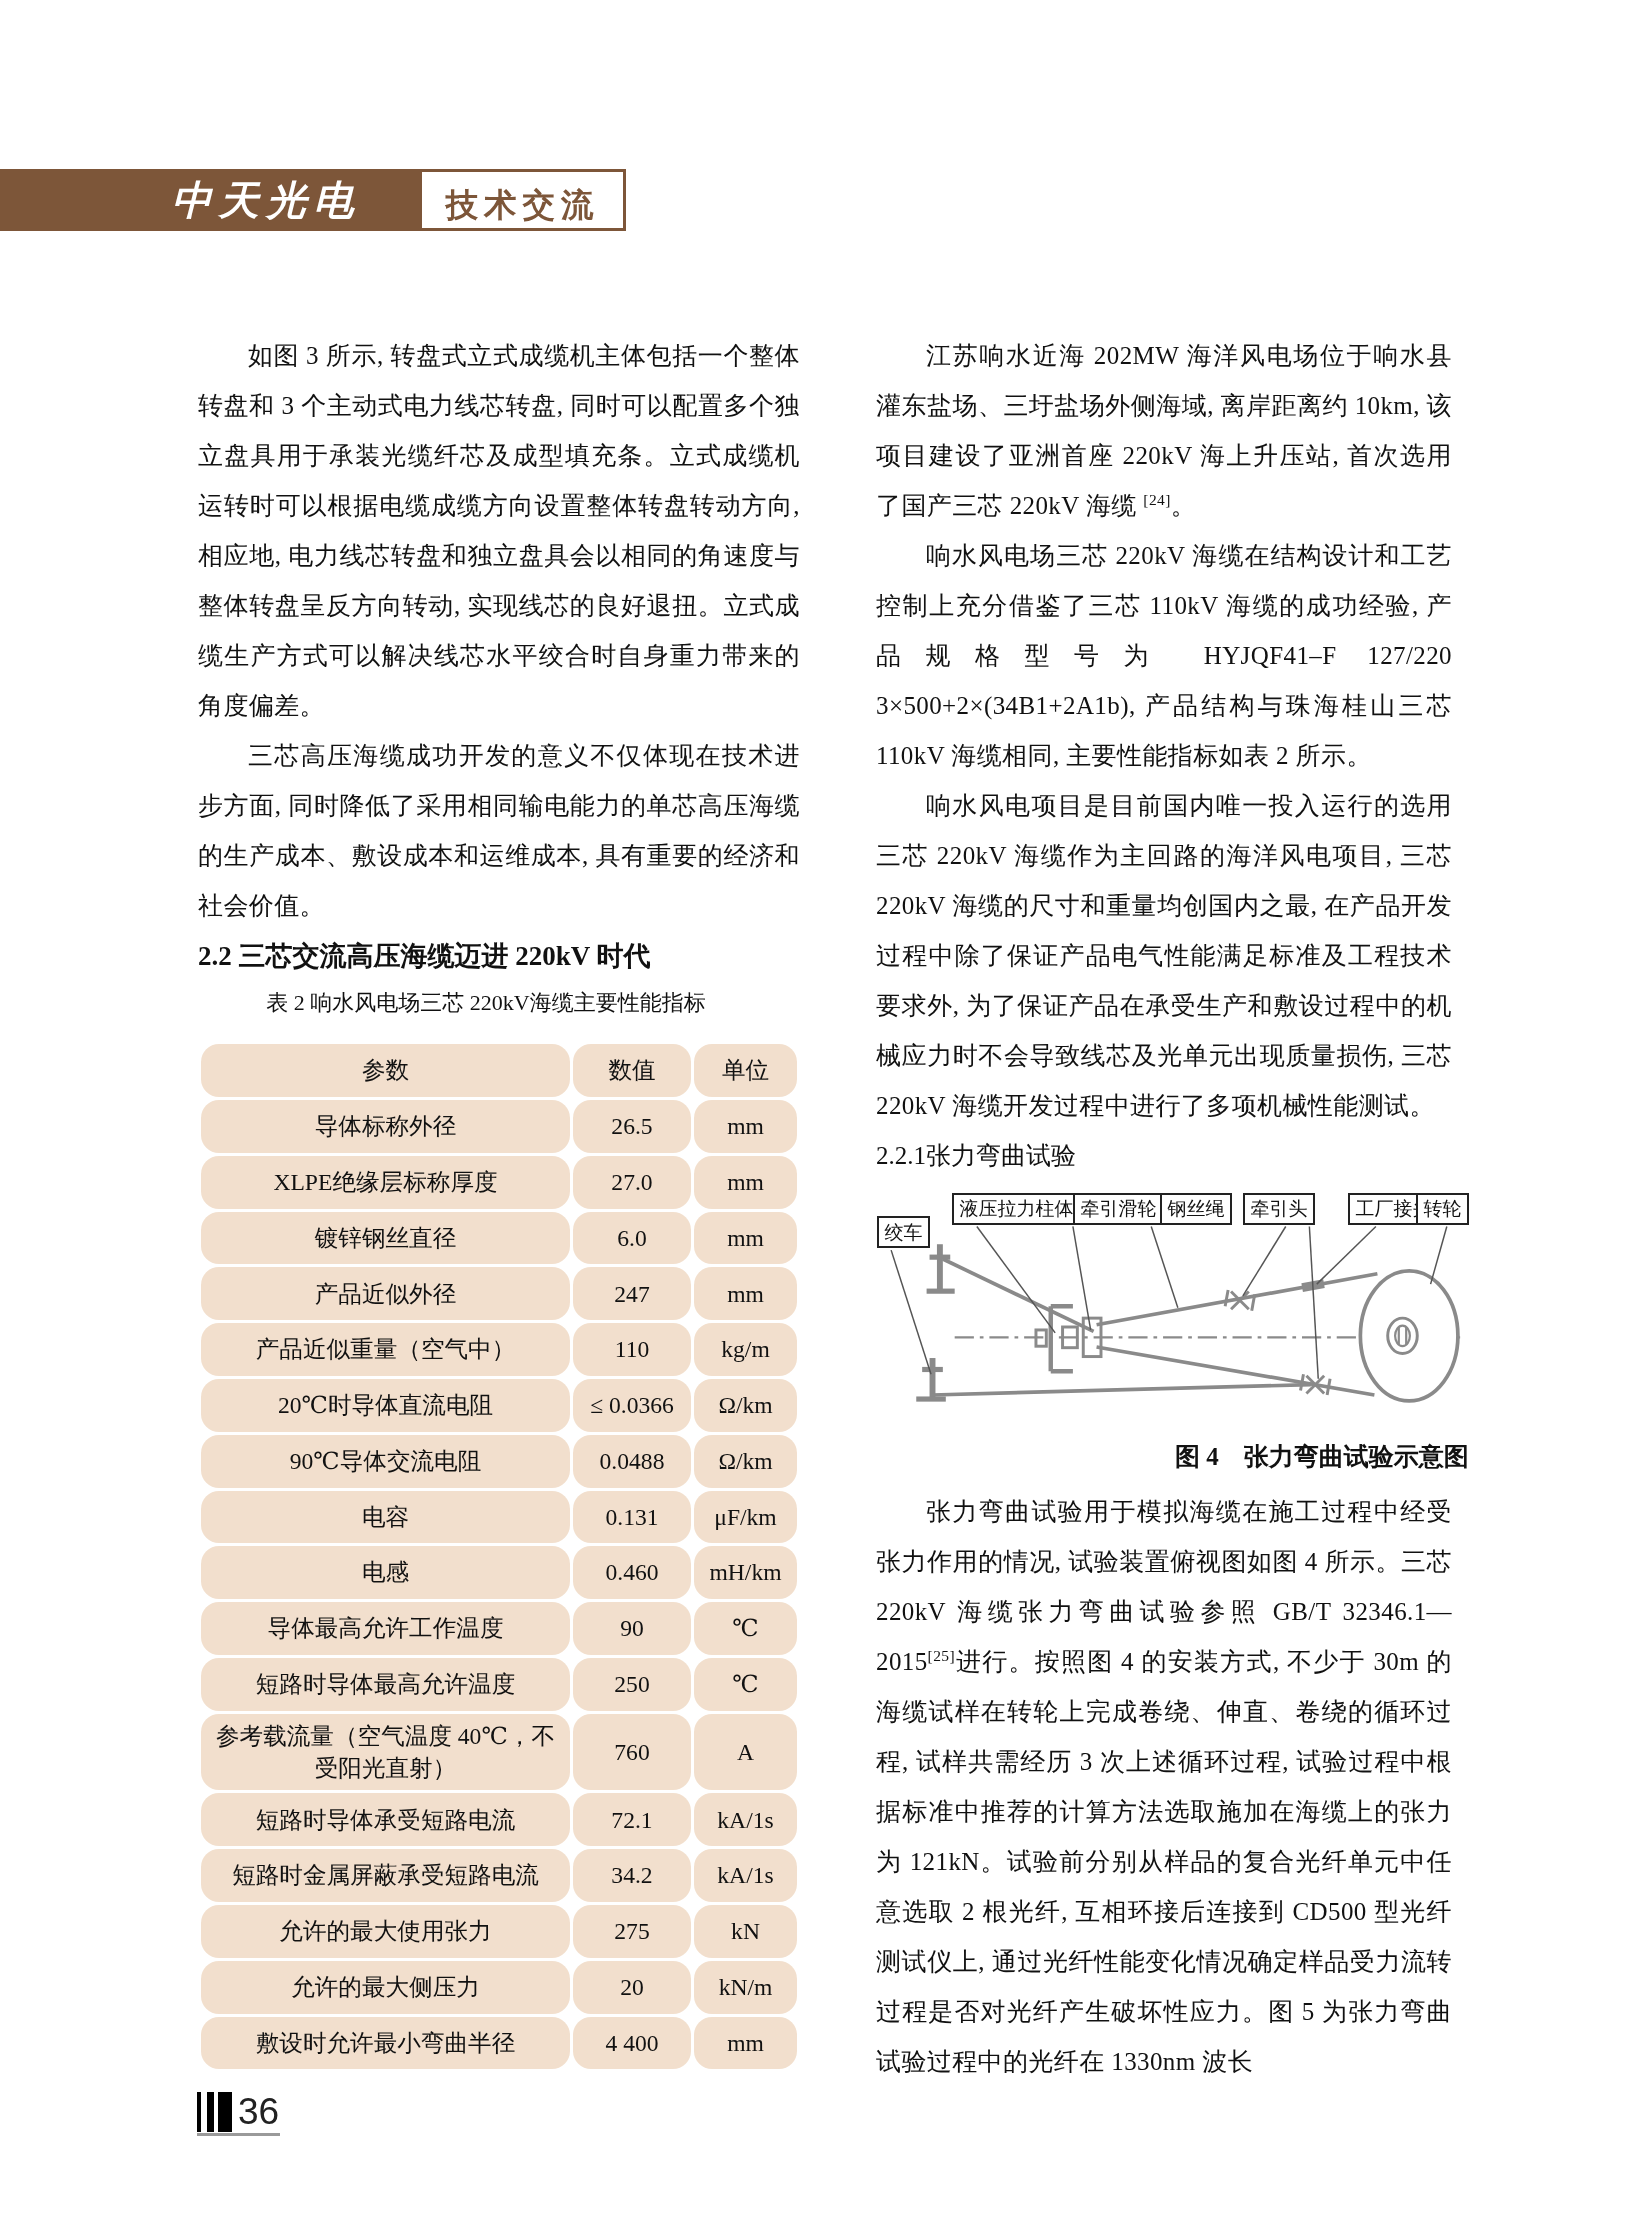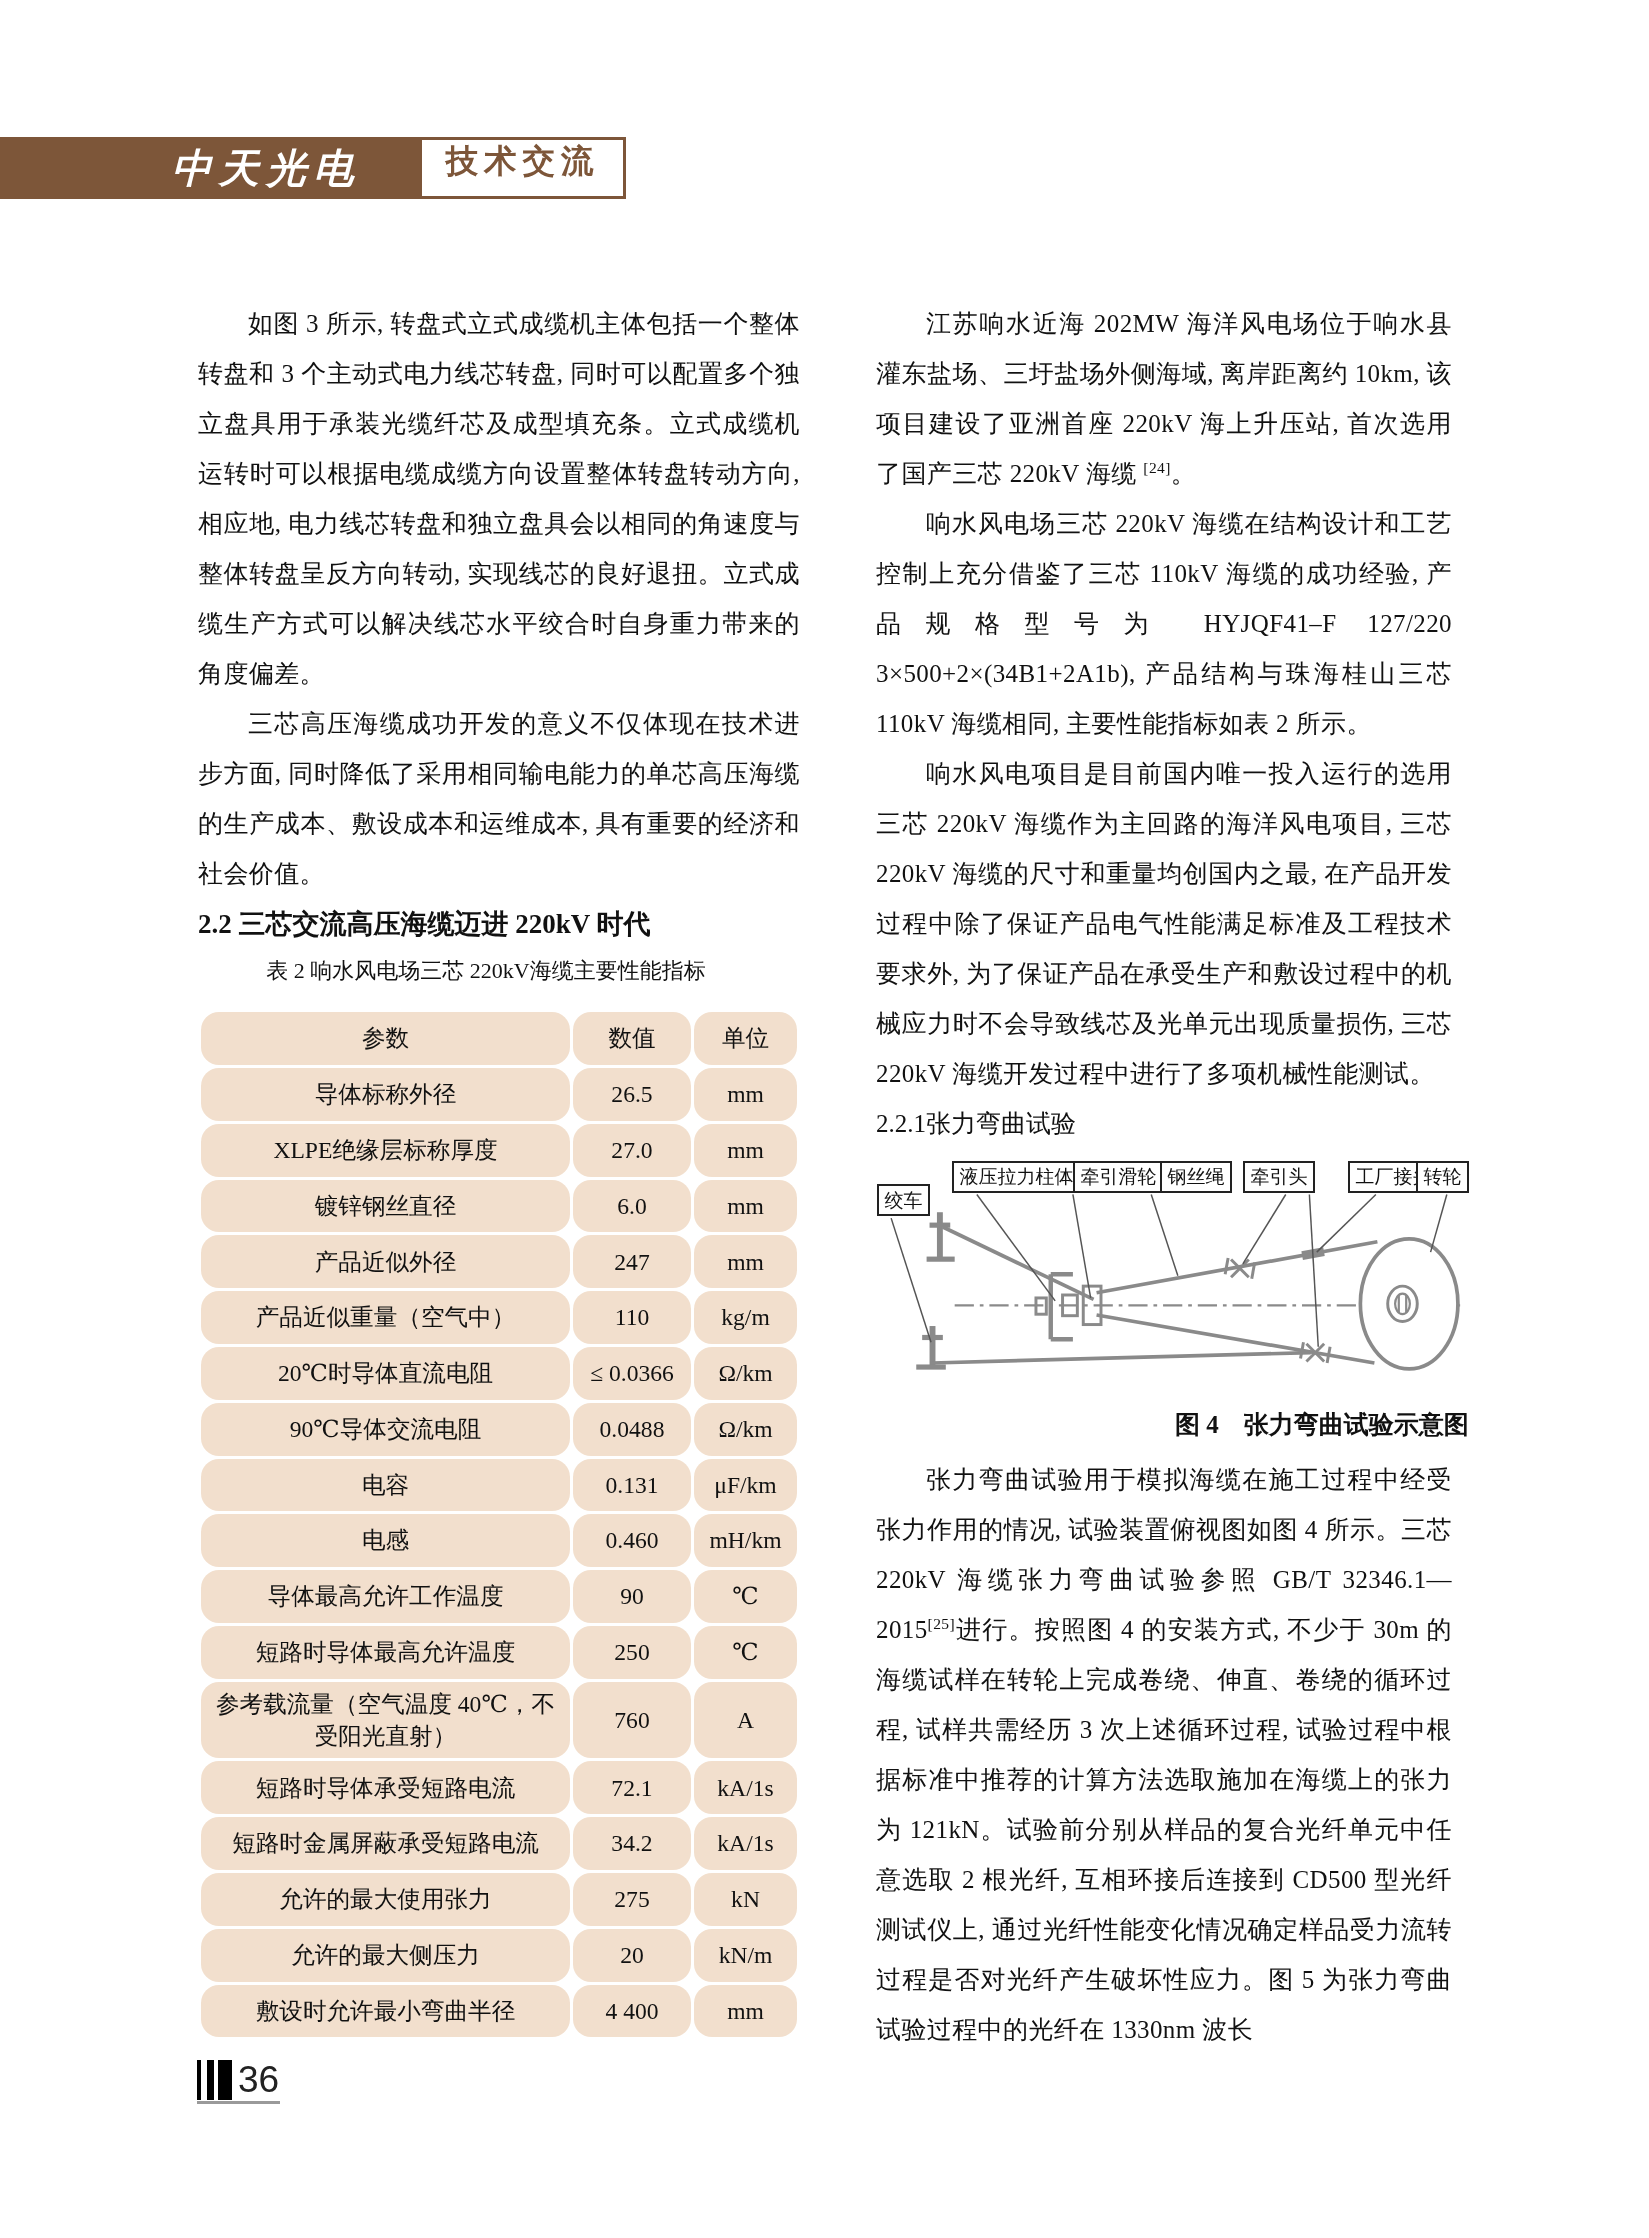--- a/index.html
+++ b/index.html
@@ -1,36 +1,36 @@
 <!DOCTYPE html>
 <html style="font-size:11.8px"><head>
 <meta charset="utf-8">
 <style>
   html,body{margin:0;padding:0;}
   body{
     width:1649px;height:2239px;background:#ffffff;
     font-family:"Liberation Serif","DejaVu Serif",serif;
     color:#111;
   }
-  .page{position:relative;width:1649px;height:2129px;overflow:hidden;background:#fff;}
+  .page{position:relative;width:1649px;height:2129px;overflow:hidden;background:#fff;margin-top:32px;}
 
   
   .header-bar{
     position:absolute;left:0;top:137px;width:419px;height:62px;
     background:#7d5639;display:flex;align-items:center;justify-content:flex-end;
     padding-right:58px;box-sizing:border-box;
   }
   .logo{
     color:#fff;font-size:40px;font-weight:700;font-style:italic;
     letter-spacing:7.4px;white-space:nowrap;
   }
   .tag-box{
     position:absolute;left:419px;top:137px;width:207px;height:62px;
     background:#fff;border:3px solid #7d5639;box-sizing:border-box;
-    display:flex;align-items:flex-start;justify-content:center;
+    display:flex;align-items:flex-end;justify-content:center;
   }
   .tag-box span{
     color:#7d5639;font-size:32.5px;font-weight:600;letter-spacing:5.9px;
     font-family:"Liberation Sans","DejaVu Sans",sans-serif;white-space:nowrap;
   }
 
   
   .col{position:absolute;top:299px;}
   .col.left{left:198px;width:602px;}
   .col.right{left:876px;width:576px;}

